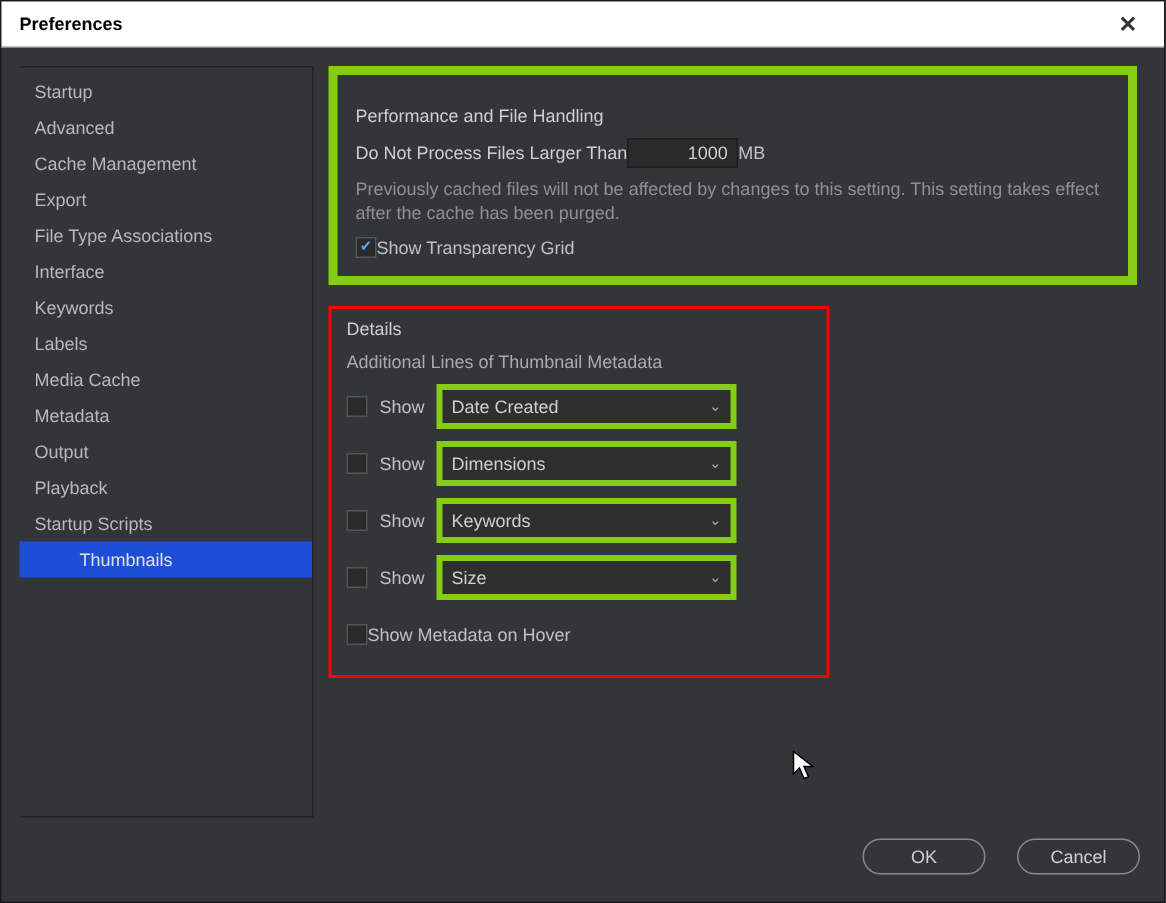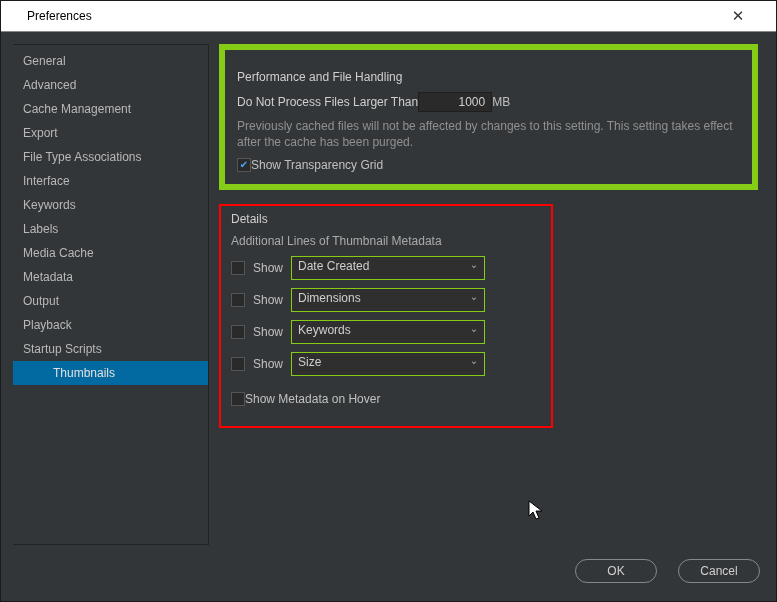--- a/index.html
+++ b/index.html
@@ -21,24 +21,25 @@
     display: flex;
     flex-direction: column;
     border: 1px solid #1a1a1a;
     box-sizing: border-box;
   }
   .titlebar {
     height: 30px;
     background: #ffffff;
     display: flex;
     align-items: center;
-    padding: 0 22px;
+    padding: 0 8px;
     color: #000;
     border-bottom: 1px solid #888;
     font-size: 12px;
+    font-weight: bold;
   }
   .titlebar .title {
     flex: 1;
     padding-left: 4px;
   }
   .titlebar .close-icon {
     width: 32px;
     text-align: center;
     cursor: pointer;
     font-size: 15px;
@@ -61,21 +62,21 @@
     padding-bottom: 10px;
   }
   .sidebar-item {
     padding: 3.5px 10px;
     color: #b8b8b8;
     cursor: pointer;
     font-size: 12px;
     line-height: 17px;
   }
   .sidebar-item.selected {
-    background: #0369a1;
+    background: #1d4ed8;
     color: #e0e0e0;
     padding-left: 40px;
   }
   .main {
     flex: 1;
     display: flex;
     flex-direction: column;
     gap: 10px;
     padding-right: 6px;
   }
@@ -131,28 +132,28 @@
     font-size: 11px;
     line-height: 1;
   }
   .checkbox.checked::after {
     content: "✔";
     color: #4da6ff;
     font-size: 10px;
   }
   .select {
     background: #2f2f2f;
-    border: 1px solid #84cc16;
+    border: 4px solid #84cc16;
     color: #cfcfcf;
     padding: 2px 6px;
     width: 180px;
     font-size: 12px;
     display: flex;
     justify-content: space-between;
-    align-items: flex-start;
+    align-items: center;
     cursor: pointer;
     height: 18px;
   }
   .select .chev {
     font-size: 10px;
     color: #aaa;
   }
   .metadata-row {
     display: flex;
     align-items: center;
@@ -188,21 +189,21 @@
 <div class="window">
 
   <div class="titlebar">
     <span class="title">Preferences</span>
     <span class="close-icon">✕</span>
   </div>
 
   <div class="body">
 
     <div class="sidebar">
-      <div class="sidebar-item">General</div>
+      <div class="sidebar-item">Startup</div>
       <div class="sidebar-item">Advanced</div>
       <div class="sidebar-item">Cache Management</div>
       <div class="sidebar-item">Export</div>
       <div class="sidebar-item">File Type Associations</div>
       <div class="sidebar-item">Interface</div>
       <div class="sidebar-item">Keywords</div>
       <div class="sidebar-item">Labels</div>
       <div class="sidebar-item">Media Cache</div>
       <div class="sidebar-item">Metadata</div>
       <div class="sidebar-item">Output</div>

